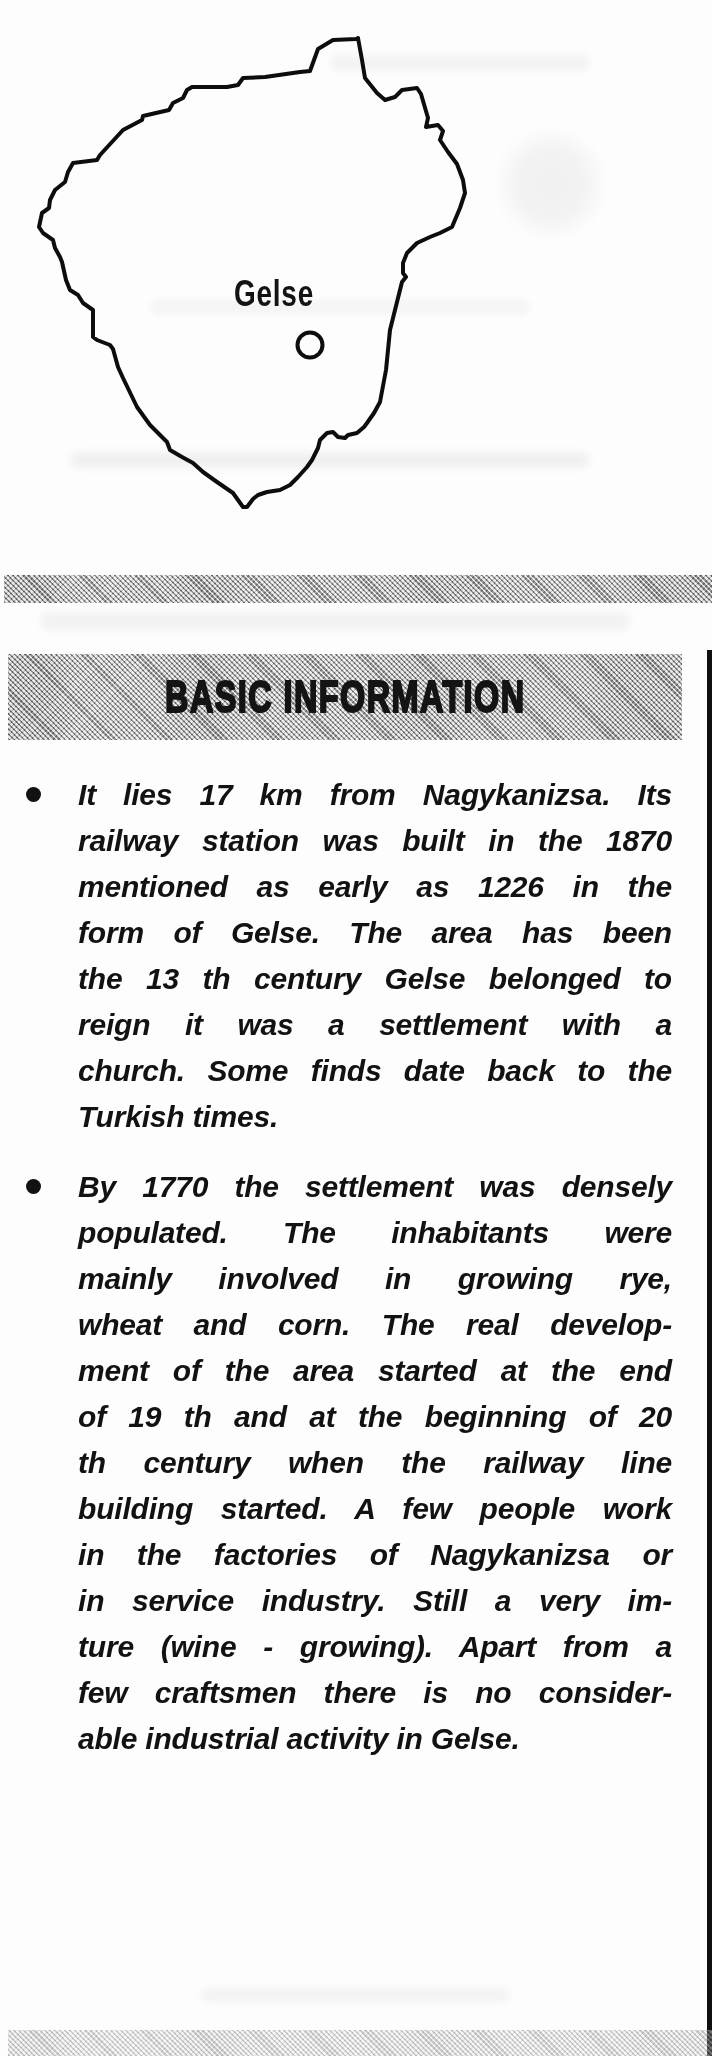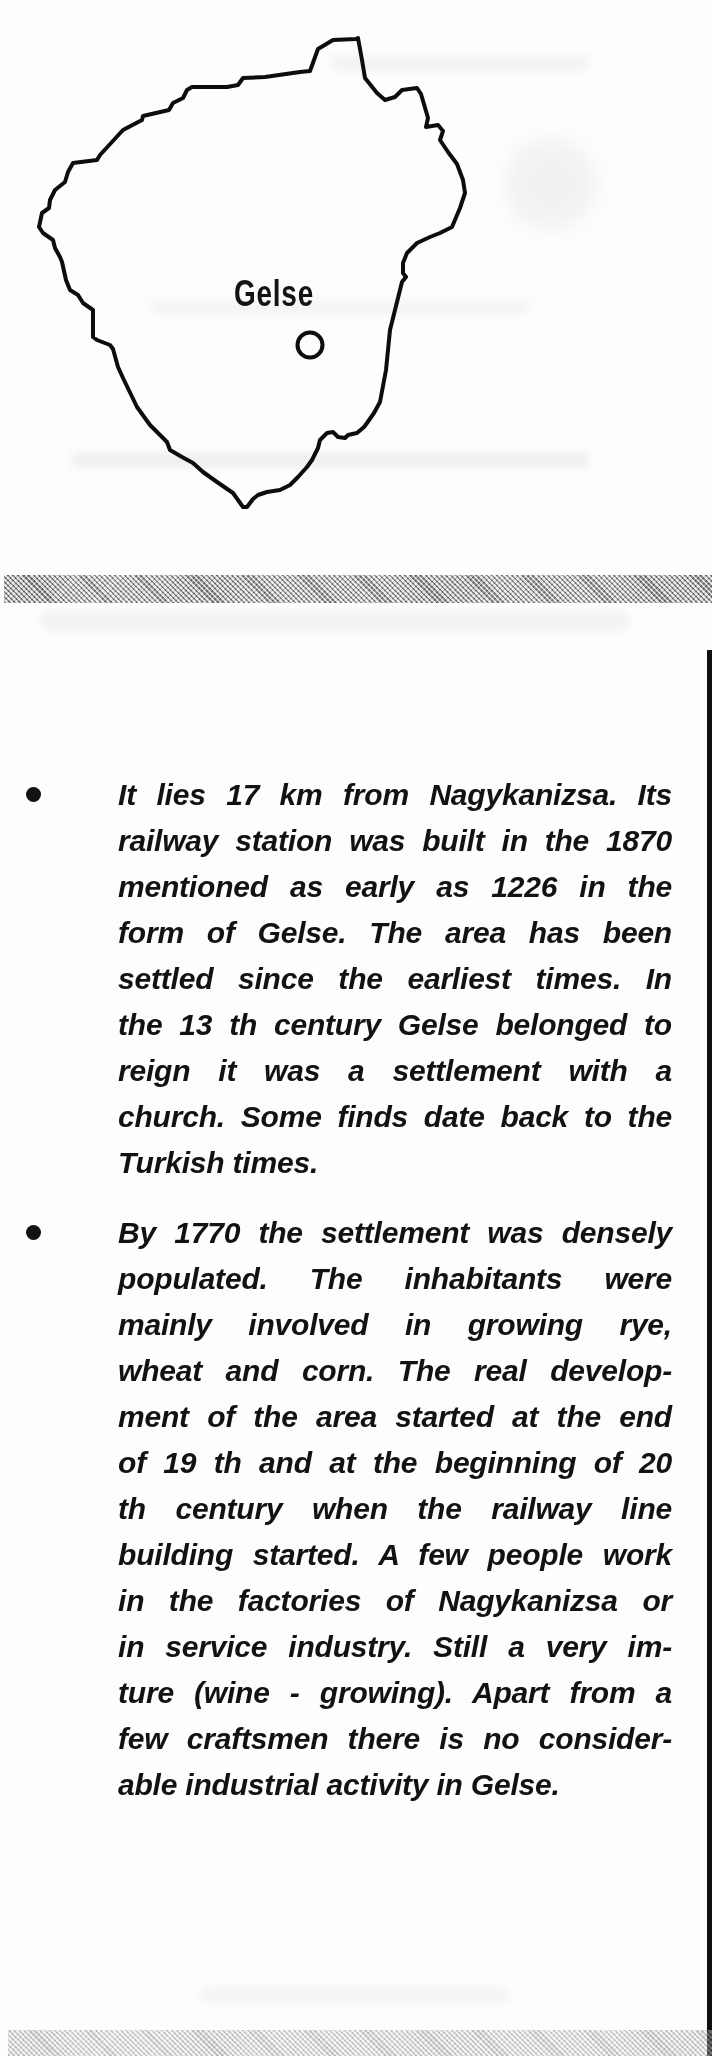--- a/index.html
+++ b/index.html
@@ -65,21 +65,21 @@
     flex:0 0 15px;width:15px;height:15px;border-radius:50%;
     background:#121212;margin:15px 0 0 0;
   }
   .bullet-text{
     margin-left:37px;width:594px;
     font-size:30px;line-height:46px;
     font-weight:bold;font-style:italic;
     letter-spacing:-0.2px;
     color:#121212;
   }
-  .tl{text-align:justify;text-align-last:justify;white-space:normal;margin-left:40px;}
+  .tl{text-align:justify;text-align-last:justify;white-space:normal;}
   .tl.last{text-align-last:left;}
 
   
   .ghost{position:absolute;border-radius:8px;filter:blur(4px);background:#000;}
   .g1{left:505px;top:138px;width:92px;height:92px;border-radius:50%;opacity:.045;filter:blur(10px);}
   .g2{left:70px;top:452px;width:520px;height:16px;opacity:.05;}
   .g3{left:40px;top:612px;width:590px;height:18px;opacity:.045;}
   .g4{left:150px;top:300px;width:380px;height:14px;opacity:.035;}
   .g5{left:200px;top:1988px;width:310px;height:14px;opacity:.04;}
   .g6{left:330px;top:55px;width:260px;height:16px;opacity:.04;}
@@ -99,32 +99,34 @@
   <div class="map-figure">
     <svg viewBox="0 0 480 520">
       <path d="M358,38 L362,60 L365,78 L377,93 L385,100 L395,97 L402,90 L417,88 L421,94 L428,118 L426,127 L438,125 L443,131 L440,140 L448,152 L457,164 L463,180 L465,193 L460,208 L452,227 L440,233 L430,237 L417,243 L407,253 L403,263 L403,273 L406,277 L402,282 L393,318 L390,330 L386,370 L380,402 L374,413 L367,423 L364,427 L357,433 L348,435 L345,438 L338,437 L333,432 L327,433 L320,440 L318,448 L312,460 L307,467 L298,477 L290,485 L280,490 L267,492 L258,495 L253,499 L247,507 L243,507 L233,493 L217,482 L203,472 L193,463 L182,457 L170,450 L167,442 L150,425 L137,407 L123,378 L118,367 L113,349 L110,345 L97,340 L93,337 L93,310 L83,303 L78,295 L70,290 L66,280 L62,262 L60,257 L55,248 L53,240 L43,233 L39,227 L42,213 L49,208 L50,200 L55,190 L65,182 L68,172 L73,163 L97,160 L100,155 L123,130 L142,120 L143,116 L169,110 L173,103 L183,98 L187,90 L192,87 L227,87 L238,85 L243,78 L265,77 L300,72 L310,71 L318,49 L333,40 L356,39 Z" fill="none" stroke="#0d0d0d" stroke-width="4" stroke-linejoin="round" stroke-linecap="round"></path>
       <text x="234" y="306" font-size="36" font-weight="700" letter-spacing="1" fill="#131313" textLength="80" lengthAdjust="spacingAndGlyphs">Gelse</text>
       <circle cx="310" cy="345" r="12.5" fill="#fdfdfd" stroke="#0d0d0d" stroke-width="4"></circle>
     </svg>
   </div>
 
   <div class="divider-band halftone"></div>
 
+  <div class="section-header halftone">
+    <span class="section-title">BASIC INFORMATION</span>
+  </div>
 
   <div class="page-edge-line"></div>
 
   <div class="bullet-list">
       <div class="bullet-item">
         <span class="bullet-dot"></span>
         <div class="bullet-text">
           <div class="tl">It lies 17 km from Nagykanizsa. Its</div>
           <div class="tl">railway station was built in the 1870</div>
           <div class="tl">mentioned as early as 1226 in the</div>
           <div class="tl">form of Gelse. The area has been</div>
-          <div class="tl">settled since the earliest times. In</div>
           <div class="tl">the 13 th century Gelse belonged to</div>
           <div class="tl">reign it was a settlement with a</div>
           <div class="tl">church. Some finds date back to the</div>
           <div class="tl last">Turkish times.</div>
         </div>
       </div>
       <div class="bullet-item">
         <span class="bullet-dot"></span>
         <div class="bullet-text">
           <div class="tl">By 1770 the settlement was densely</div>

